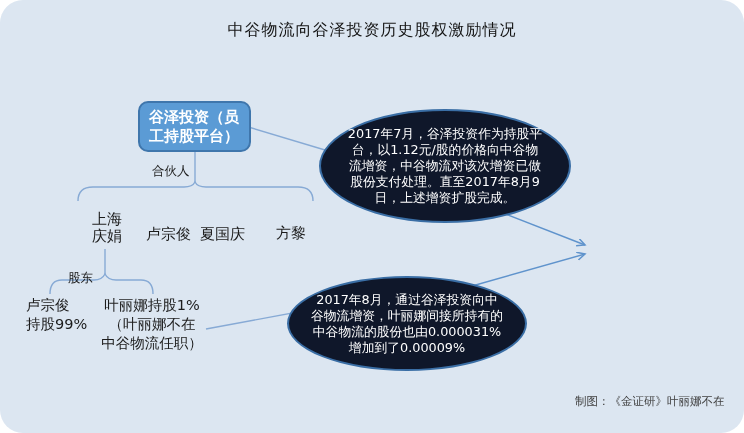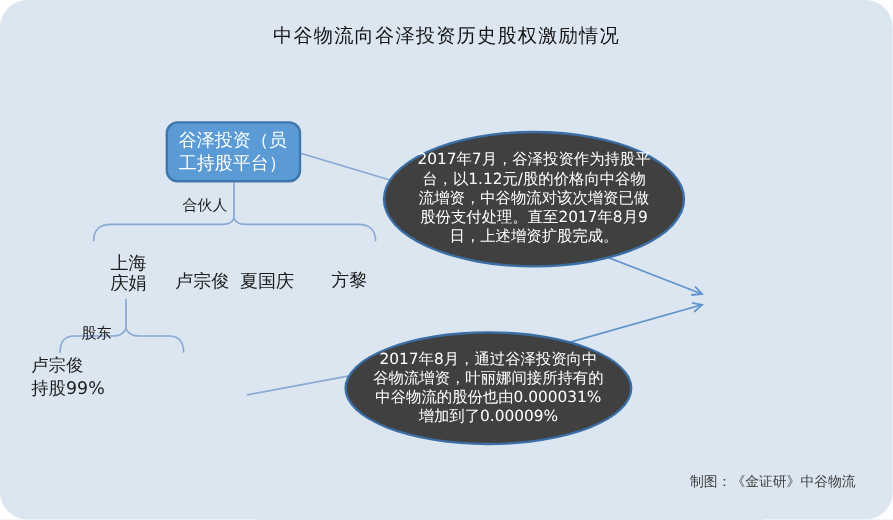--- a/index.html
+++ b/index.html
@@ -13,26 +13,27 @@
   .abs{position:absolute;}
   #title{
     left:0;top:20px;width:744px;text-align:center;
     font-size:16px;letter-spacing:1px;color:#141414;
   }
   svg.layer{position:absolute;left:0;top:0;width:744px;height:433px;}
   .node{
     background:#5b9bd5;border:2px solid #3f76ac;border-radius:10px;
     color:#fff;display:flex;align-items:center;justify-content:center;
     box-sizing:border-box;
+    font-weight:bold;
   }
   #guze-node{left:138px;top:101px;width:113px;height:51px;
     font-size:15px;line-height:19px;padding:2px 9px;justify-content:flex-start;text-align:left;}
   #zhonggu-node{left:588px;top:223px;width:115px;height:47px;font-size:15px;}
   .callout{
-    background:#404040;border:2px solid #3a6ea5;border-radius:50%;
+    background:#0f172a;border:2px solid #3a6ea5;border-radius:50%;
     color:#fff;display:flex;align-items:center;justify-content:center;
     text-align:center;box-sizing:border-box;
   }
   #callout-july{left:319px;top:109px;width:252px;height:114px;
     font-size:12.8px;line-height:16px;padding:4px 26px;}
   #callout-august{left:287px;top:276px;width:240px;height:95px;
     font-size:12.8px;line-height:16px;padding:4px 22px;align-items:center;}
   .name{font-size:15px;line-height:17px;}
   #partner-0{left:88px;top:211px;width:34px;text-align:right;}
   #partner-1{left:146px;top:226px;}
@@ -88,24 +89,27 @@
 
   <div id="partner-0" class="name abs">上海庆娟</div>
   <div id="partner-1" class="name abs">卢宗俊</div>
   <div id="partner-2" class="name abs">夏国庆</div>
   <div id="partner-3" class="name abs">方黎</div>
 
   <div id="shareholders-label" class="branch-label abs">股东</div>
 
   <div id="shareholder-0" class="holder abs">卢宗俊
 持股99%</div>
+  <div id="shareholder-1" class="holder abs">叶丽娜持股1%
+（叶丽娜不在
+中谷物流任职）</div>
 
   <div id="callout-july" class="callout abs">
     <span>2017年7月，谷泽投资作为持股平台，以1.12元/股的价格向中谷物流增资，中谷物流对该次增资已做股份支付处理。直至2017年8月9日，上述增资扩股完成。</span>
   </div>
 
   <div id="callout-august" class="callout abs">
     <span>2017年8月，通过谷泽投资向中谷物流增资，叶丽娜间接所持有的中谷物流的股份也由0.000031%增加到了0.00009%</span>
   </div>
 
-  <div id="credit" class="abs">制图：《金证研》中谷物流</div>
+  <div id="credit" class="abs">制图：《金证研》叶丽娜不在</div>
 
 </div>
 
 </body></html>

